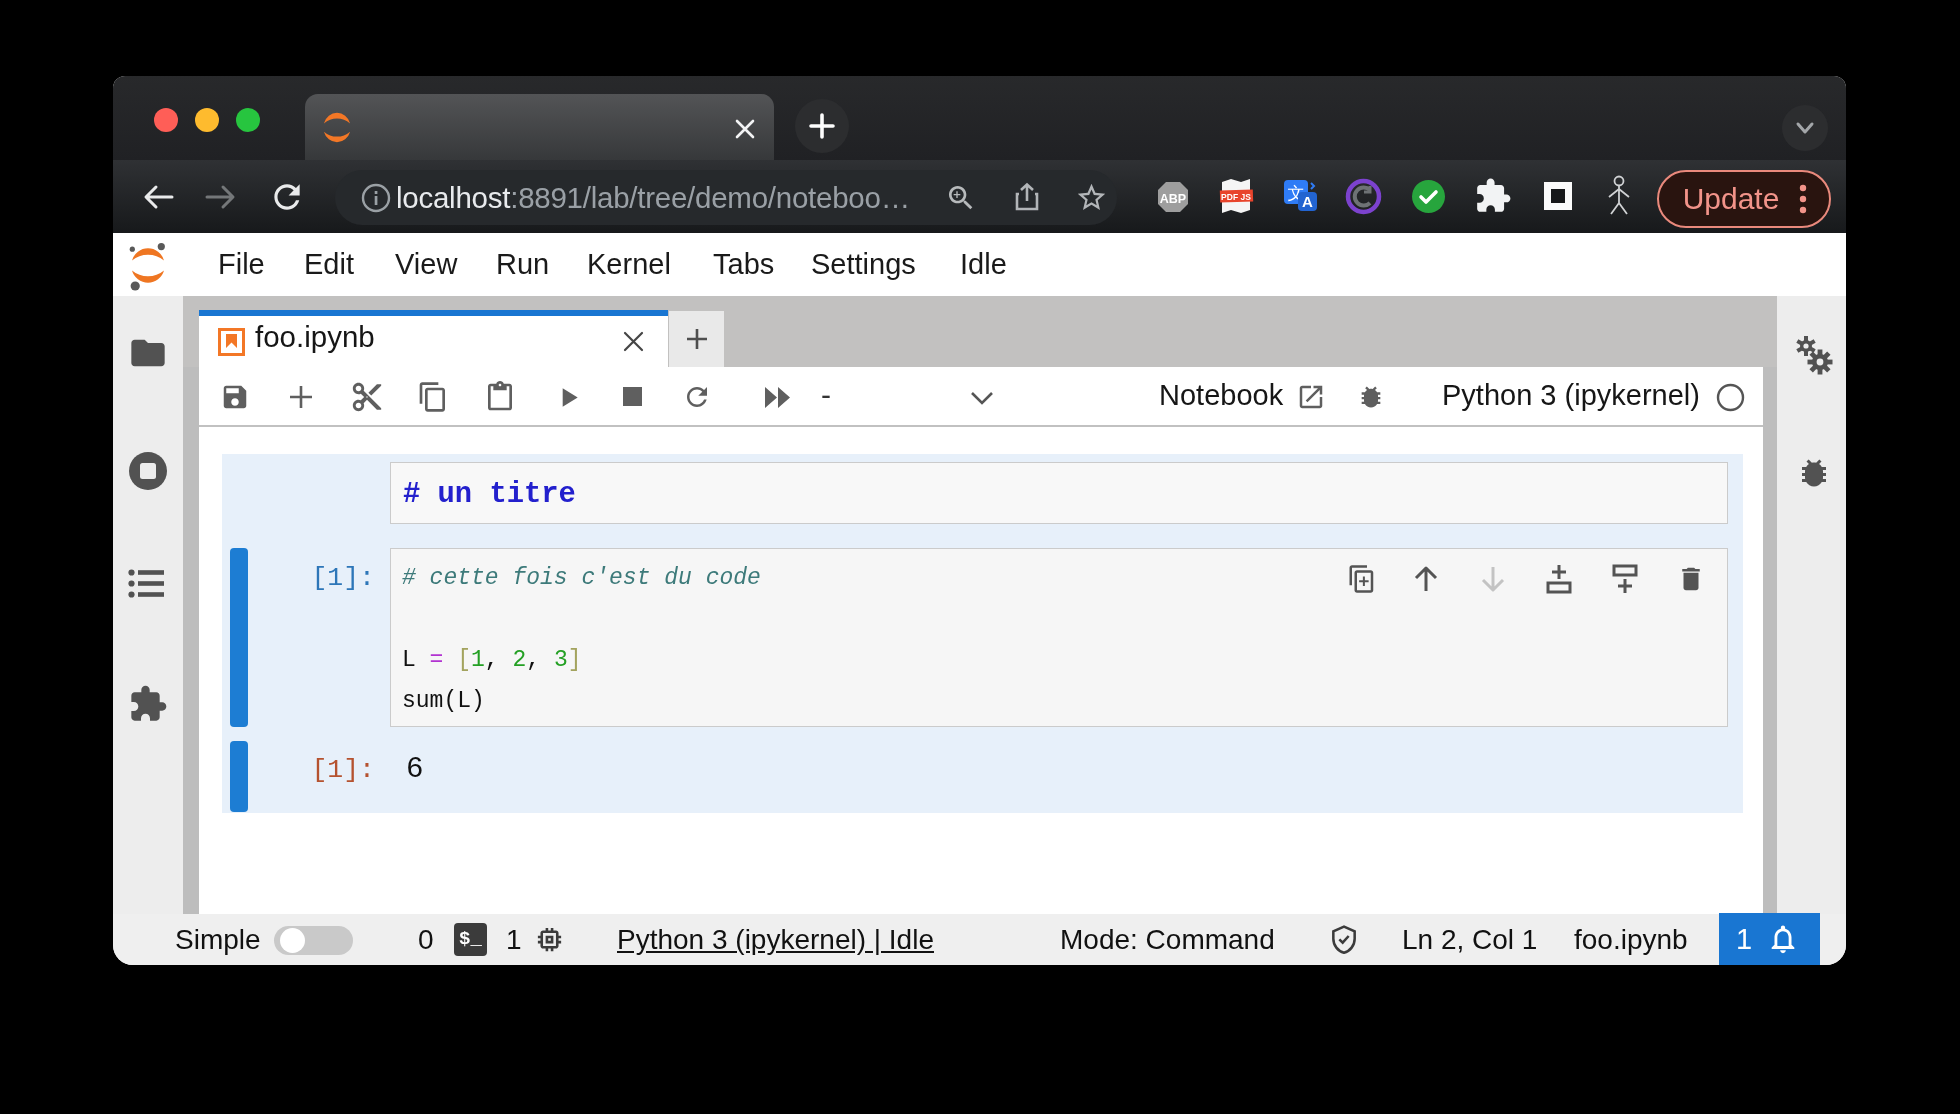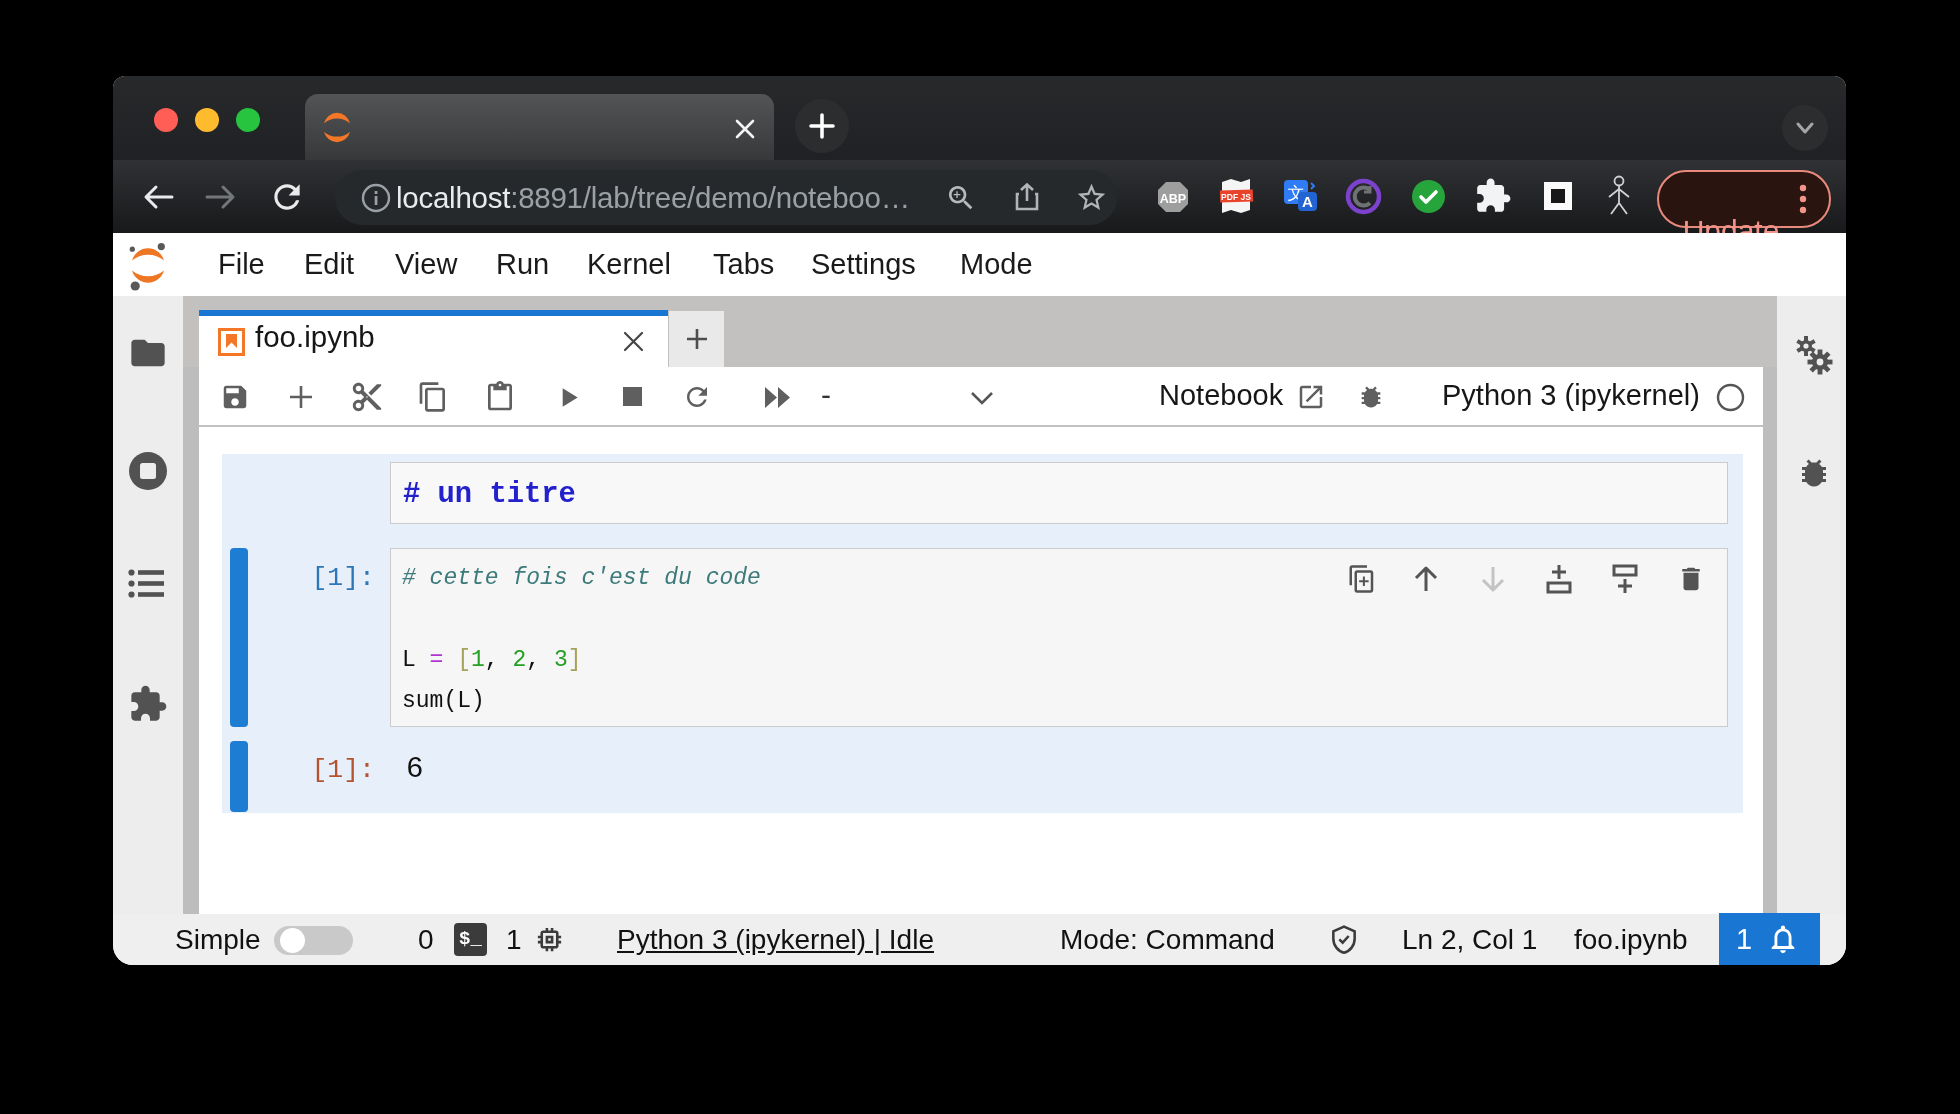--- a/index.html
+++ b/index.html
@@ -148,21 +148,21 @@
       <rect x="10" y="10" width="14" height="14" fill="#17181a"></rect>
     </svg>
     <svg class="ico" style="left:1489px;top:13px;" width="34" height="44" viewBox="0 0 34 44">
       <circle cx="17" cy="8" r="4.5" stroke="#cfd1d3" stroke-width="1.8" fill="none"></circle>
       <path d="M17 13 V30 M17 16 L7 24 M17 16 L27 24 M17 30 L9 41 M17 30 L25 41" stroke="#cfd1d3" stroke-width="1.8" fill="none"></path>
     </svg>
 
     <div class="abs" style="left:1544px;top:10px;width:174px;height:58px;border:2.5px solid #e9897c;
          border-radius:29px;background:#29140f;"></div>
     <div class="abs" style="left:1544px;top:10px;width:148px;height:58px;line-height:58px;
-         text-align:center;color:#f2948a;font-size:30px;margin-top:32px;">Update</div>
+         text-align:center;color:#f2948a;font-size:30px;">Update</div>
     <svg class="ico" style="left:1683px;top:24px;" width="14" height="30" viewBox="0 0 14 30">
       <circle cx="7" cy="4" r="3.2" fill="#f2948a"></circle>
         <circle cx="7" cy="15" r="3.2" fill="#f2948a"></circle>
         <circle cx="7" cy="26" r="3.2" fill="#f2948a"></circle>
     </svg>
   </div>
 
   <div id="jlab">
     <div id="menubar">
       <svg class="ico" style="left:14px;top:10px;" width="44" height="48" viewBox="0 0 44 48">
@@ -173,21 +173,21 @@
         <path d="M5 27.5 A16.6 16.6 0 0 0 37 27.5 A25 25 0 0 1 5 27.5 Z" fill="#ef7622"></path>
       </svg>
       <div id="menus">
           <span style="left:93px;">File</span>
           <span style="left:179px;">Edit</span>
           <span style="left:270px;">View</span>
           <span style="left:371px;">Run</span>
           <span style="left:462px;">Kernel</span>
           <span style="left:588px;">Tabs</span>
           <span style="left:686px;">Settings</span>
-          <span style="left:835px;">Mode</span>
+          <span style="left:835px;">Idle</span>
         </div>
     </div>
     <div id="sideL">
 
       <svg class="ico" style="left:15px;top:37px;" width="40" height="40" viewBox="0 0 24 24">
         <path d="M10 4H4c-1.1 0-1.99.9-1.99 2L2 18c0 1.1.9 2 2 2h16c1.1 0 2-.9 2-2V8c0-1.1-.9-2-2-2h-8l-2-2z" fill="#525252"></path>
       </svg>
 
       <svg class="ico" style="left:14px;top:154px;" width="42" height="42" viewBox="0 0 42 42">
         <circle cx="21" cy="21" r="19" fill="#525252"></circle>

